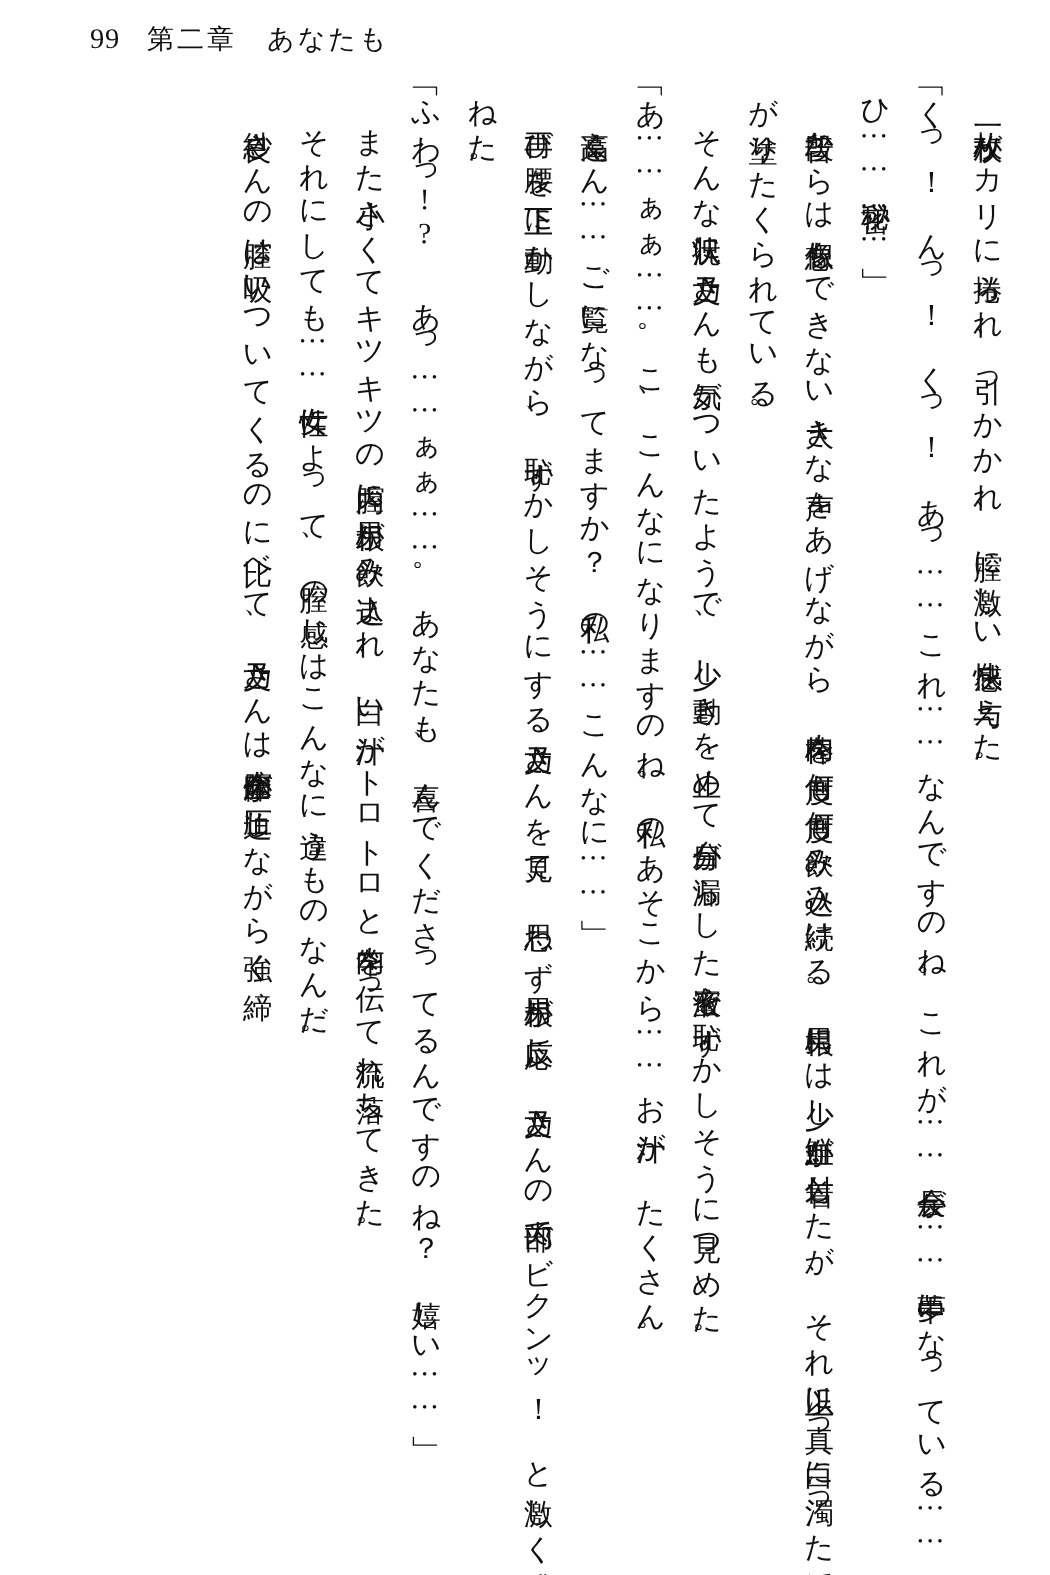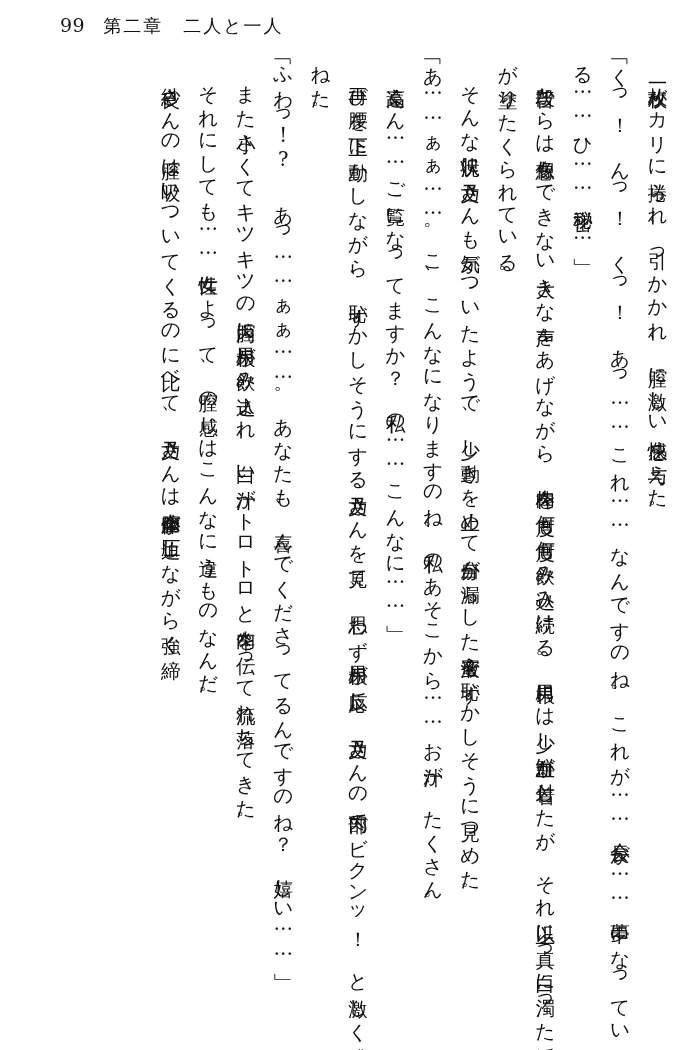--- a/index.html
+++ b/index.html
@@ -14,20 +14,21 @@
     color: #111111;
     overflow: hidden;
   }
 
   .page {
     position: relative;
     width: 700px;
     height: 1050px;
     box-sizing: border-box;
     padding: 18px 22px 14px 22px;
+    font-family: Liberation Serif, serif;
   }
 
   
   .header {
     position: absolute;
     top: 14px;
     left: 60px;
     display: flex;
     align-items: baseline;
     gap: 18px;
@@ -71,21 +72,21 @@
     text-indent: 0;
   }
 </style>
 </head>
 <body>
 
 <div class="page">
 
   <div class="header">
     <span class="page-number">99</span>
-    <span class="chapter-title">第二章　二人と一人</span>
+    <span class="chapter-title">第二章　あなたも</span>
   </div>
 
   <div class="body-area">
     <div class="vtext" id="vtext">
         <p>枚一枚がカリに捲られ、引っかかれ、膣に激しい快感を与えた。</p>
         <p class="noindent">「くっ！　んっ！　くっ！　あっ……これ……なんですのね。これが……会長が……夢中になっている……ひ……秘密……」</p>
         <p>普段からは想像もできない大きな声をあげながら、肉棒を何度も何度も飲み込み続ける。男根には少し鮮血が付着したが、それ以上に真っ白に濁った淫蜜が塗りたくられている。</p>
         <p>そんな状況に文乃さんも気がついたようで、少し動きを止めて自分が漏らした蜜液を恥ずかしそうに見つめた。</p>
         <p class="noindent">「あ……ぁぁ……。こ、こんなになりますのね。私のあそこから……お汁が、たくさん。</p>
         <p>高遠くん……ご覧になってますか？　私の……こんなに……」</p>

